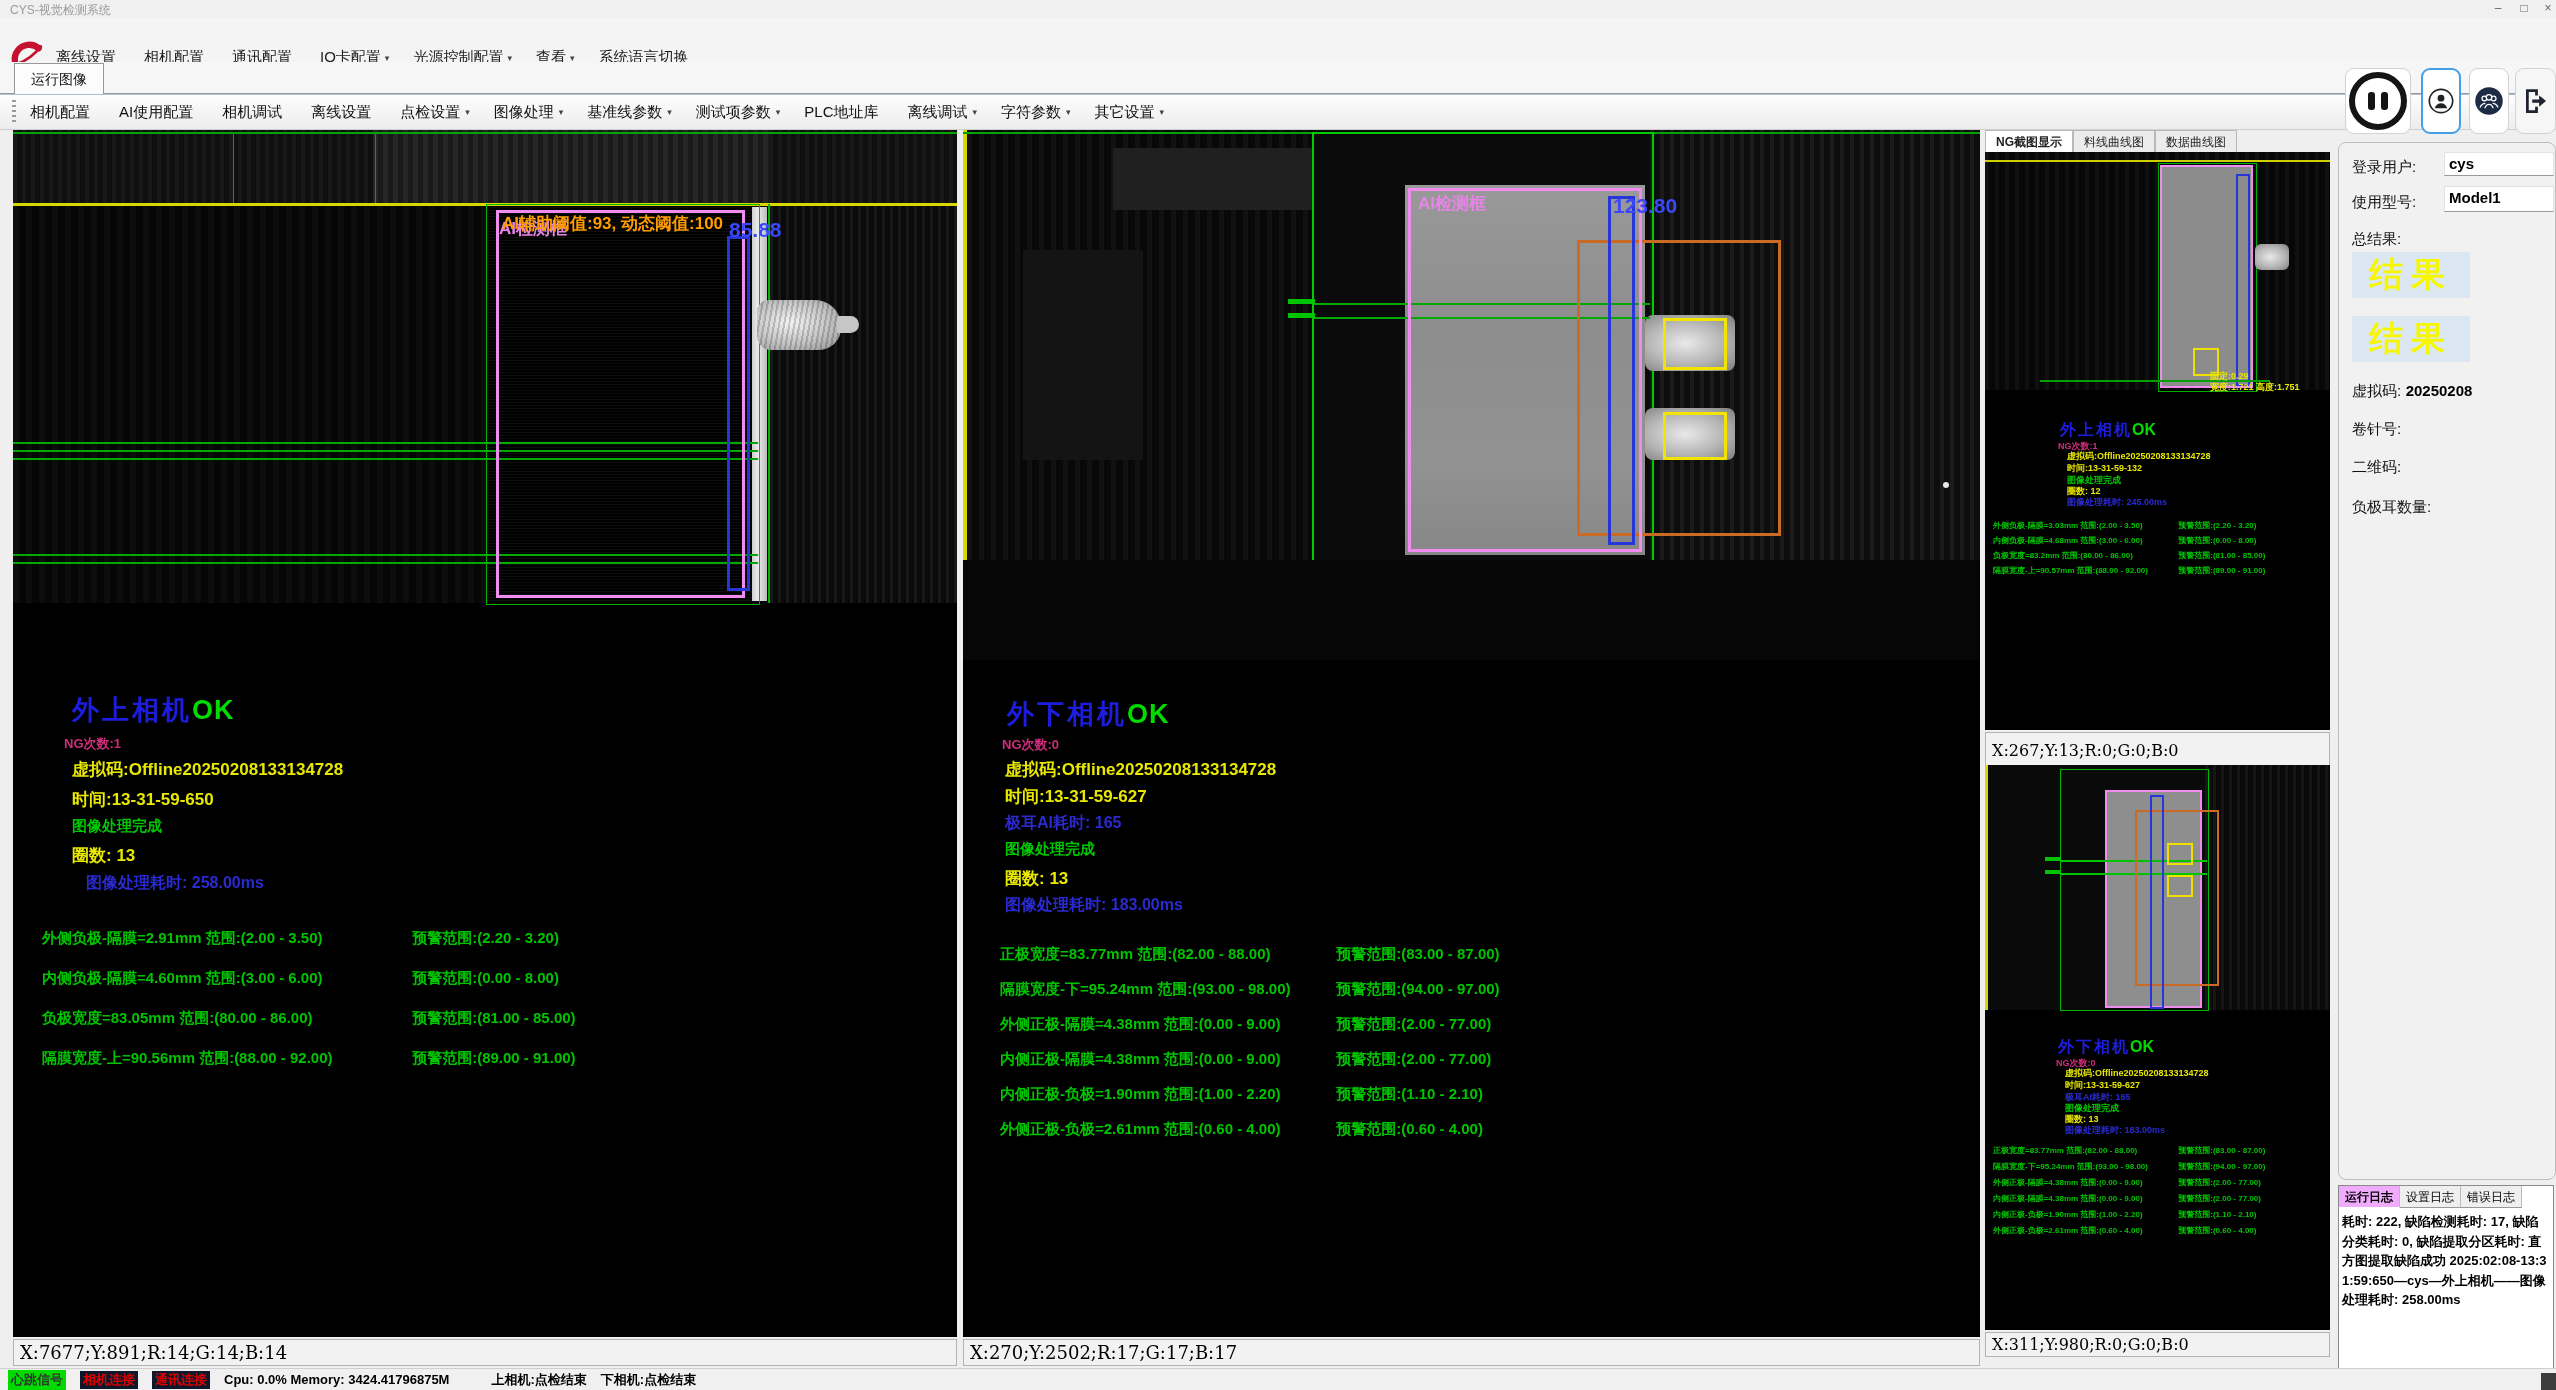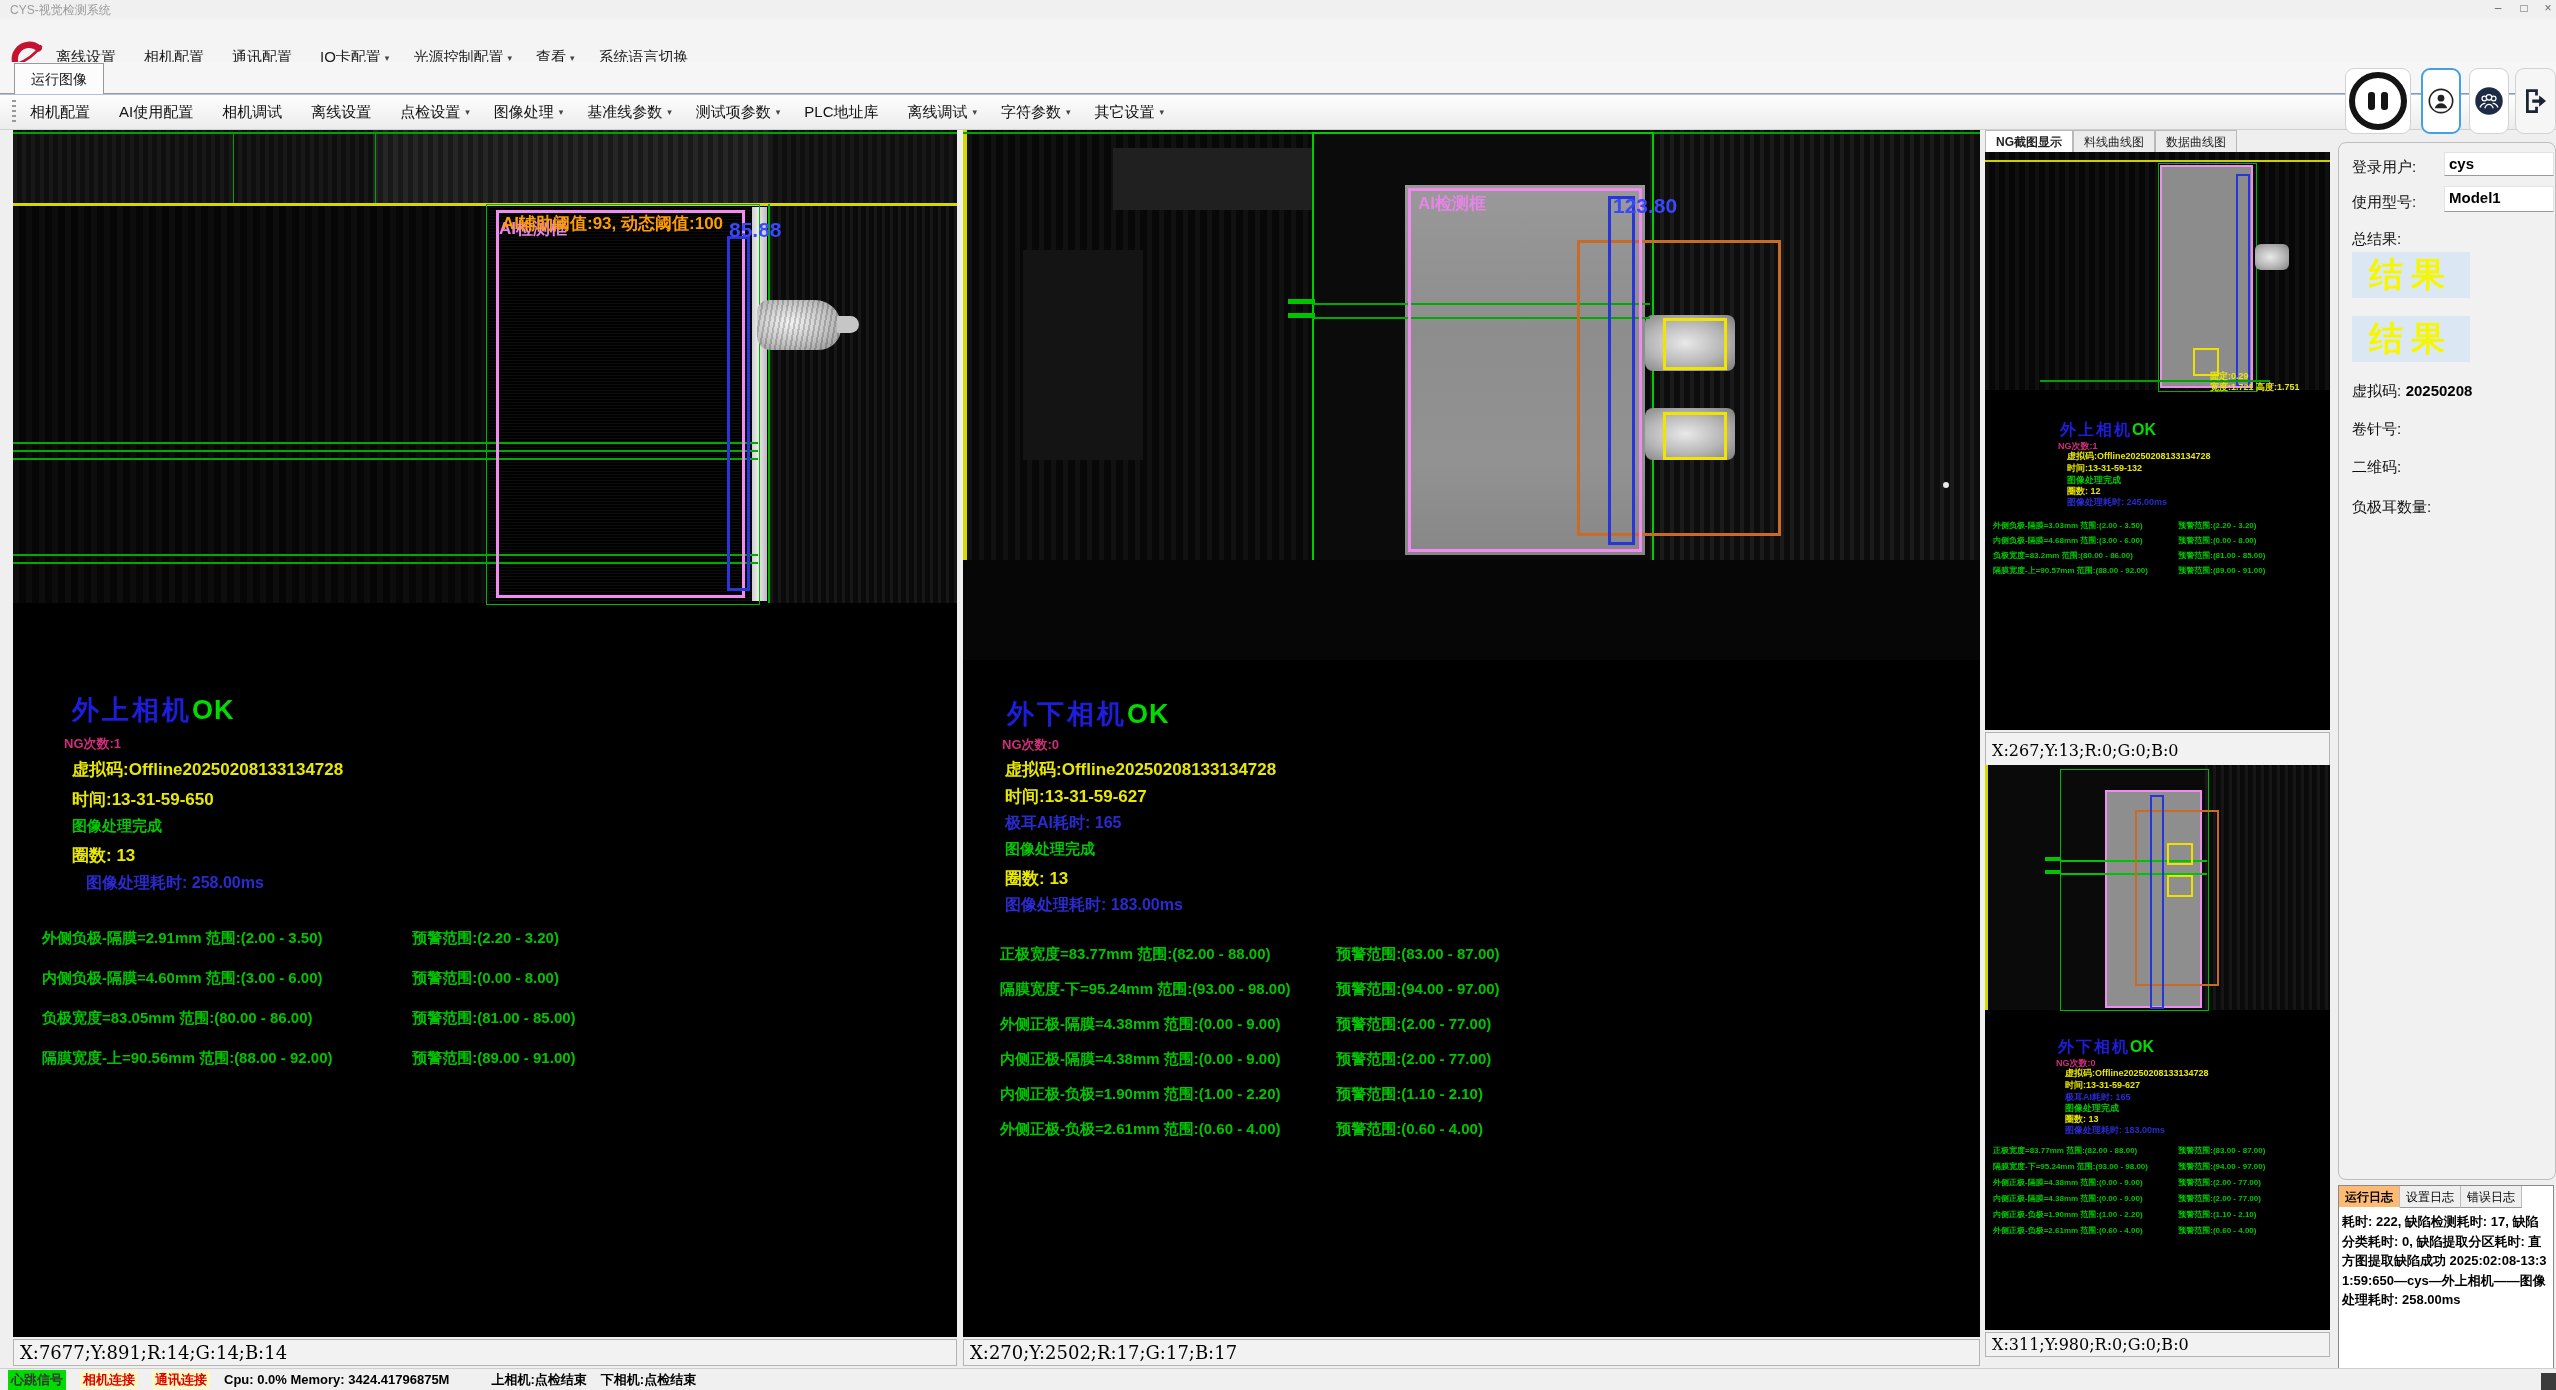--- a/index.html
+++ b/index.html
@@ -126,28 +126,28 @@
   .ctl-input{background:#fff;border:1px solid #e2e2e2;border-bottom:1px solid #9a9a9a;
     font-size:15px;font-weight:bold;color:#000;padding:2px 4px;box-sizing:border-box;}
   .result-box{left:2352px;width:118px;height:46px;background:#dbe8f4;display:flex;align-items:center;
     justify-content:center;font-size:34px;font-weight:bold;color:#f6f600;letter-spacing:8px;}
   .ctl-value{font-size:15px;font-weight:bold;color:#000;}
 
   
   #log-panel{left:2338px;top:1185px;width:216px;height:201px;background:#fff;border:1px solid #8a8a8a;box-sizing:border-box;}
   #log-tabs{display:flex;font-size:12px;height:22px;}
   .log-tab{padding:3px 6px;background:#efefef;border-right:1px solid #bbb;border-bottom:1px solid #999;cursor:default;}
-  .log-tab.sel{background:#fdba74;border-bottom:1px solid #fff;font-weight:bold;}
+  .log-tab.sel{background:#f0abfc;border-bottom:1px solid #fff;font-weight:bold;}
   #log-body{padding:4px 3px;font-size:13px;font-weight:bold;color:#000;line-height:1.5;word-break:break-all;}
 
   
   #statusbar{left:0;top:1368px;width:2556px;height:22px;background:#f0f0f0;border-top:1px solid #cfcfcf;
     display:flex;align-items:center;gap:14px;padding-left:8px;font-size:13px;font-weight:bold;box-sizing:border-box;}
   .st-light-green{background:#00dc00;color:#333;padding:1px 3px;}
-  .st-light-yellow{background:#fef9c3;color:#e00000;padding:0 3px;}
+  .st-light-yellow{background:#0f172a;color:#e00000;padding:0 3px;}
   #grip-box{position:absolute;right:0;top:4px;width:15px;height:18px;background:#3c3c3c;}
 </style>
 </head>
 <body>
 
 <div id="root">
 
   <div class="abs" id="titlebar">
     <div class="abs" id="title-text">CYS-视觉检测系统</div>
     <div class="abs winbtn" style="left:2488px;">–</div>

